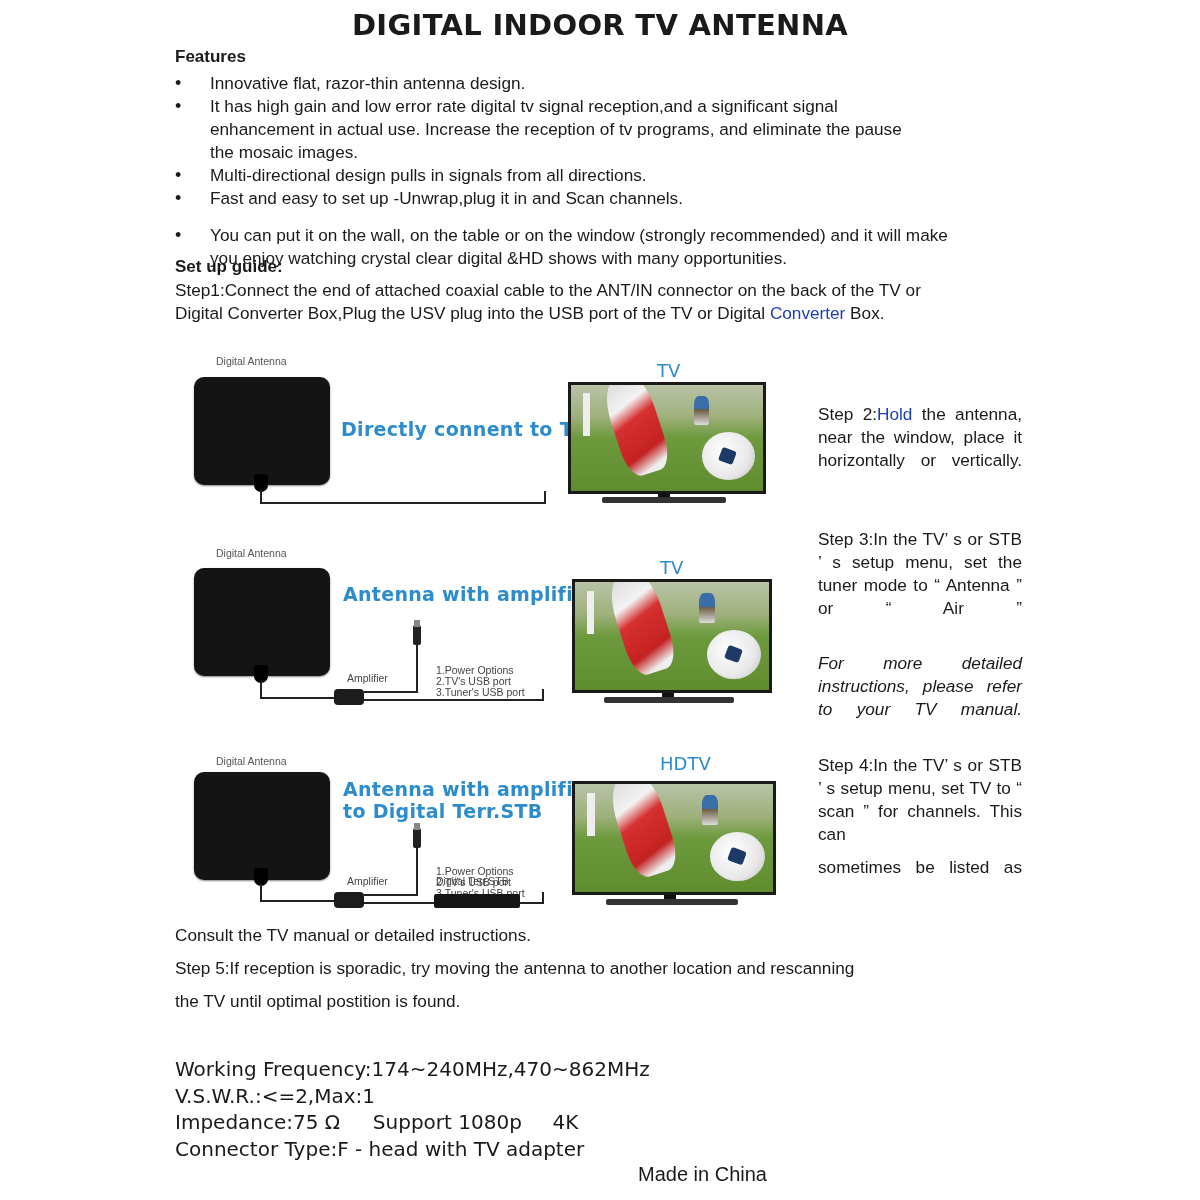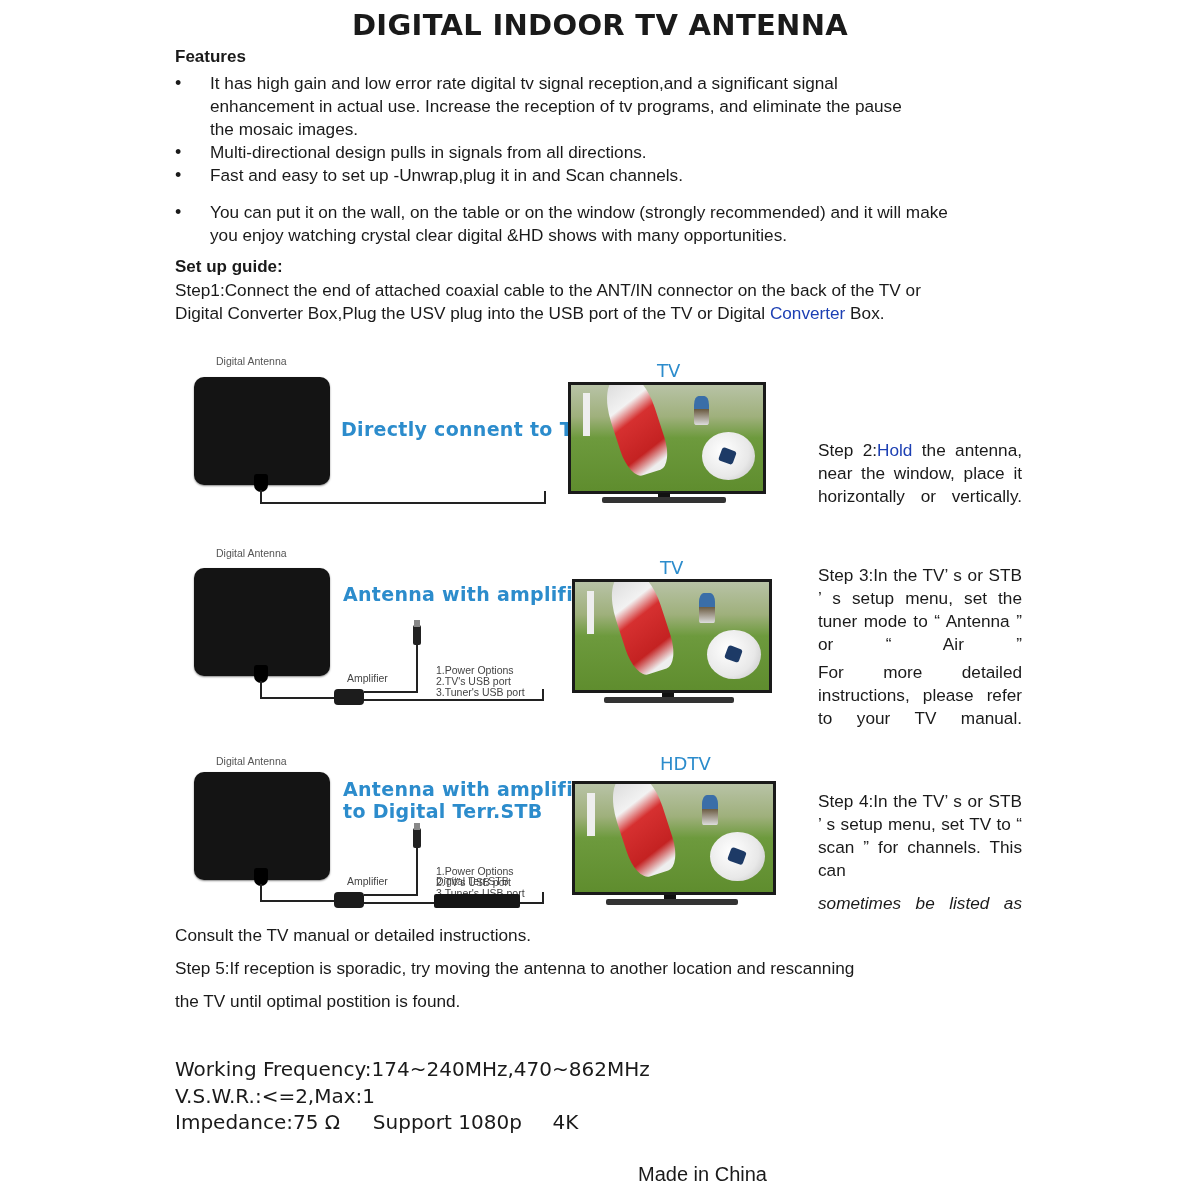--- a/index.html
+++ b/index.html
@@ -32,33 +32,34 @@
   .keeper { position:absolute; left:64%; top:10%; width:8%; height:28%; background:linear-gradient(180deg,#3a6ea8 0%,#3a6ea8 45%,#6a5a40 46%,#ddd 100%); border-radius:30% 30% 10% 10%; }
   .tv-stand { position:absolute; height:6px; background:#333; border-radius:2px; }
   .tv-neck { position:absolute; width:12px; height:6px; background:#111; }
   .usb-plug { position:absolute; width:8px; height:20px; background:#222; border-radius:2px; }
   .usb-tip { position:absolute; width:6px; height:7px; background:#888; }
   .power-list { position:absolute; font-size:10.5px; line-height:11px; color:#444;margin-top:40px; }
   .small-label { position:absolute; font-size:10.5px; color:#444; }
   .amp { position:absolute; width:30px; height:16px; background:#1c1c1c; border-radius:4px; }
   .stb { position:absolute; width:86px; height:14px; background:#151515; border-radius:2px; }
   
-  .right-col { position:absolute; left:818px; width:204px; font-size:17.2px; line-height:23px; text-align:justify;margin-top:36px; }
+  .right-col { position:absolute; left:818px; width:204px; font-size:17.2px; line-height:23px; text-align:justify; }
   .right-col p { margin:0; text-align-last:justify; }
   .lower-text p { margin:0; }
   .spec { font-size:20px; line-height:26.5px; font-family:"DejaVu Sans", sans-serif; }
   .made { font-weight:normal; font-size:20px; }
 </style>
 </head>
 <body>
 
 <div class="abs title">DIGITAL INDOOR TV ANTENNA</div>
 
 <div class="abs heading" style="left:175px; top:47px;">Features</div>
 <ul class="abs bullets body-text">
+  <li>Innovative flat, razor-thin antenna design.</li>
   <li style="width:720px;">It has high gain and low error rate digital tv signal reception,and a significant signal enhancement in actual use. Increase the reception of tv programs, and eliminate the pause the mosaic images.</li>
   <li>Multi-directional design pulls in signals from all directions.</li>
   <li>Fast and easy to set up -Unwrap,plug it in and Scan channels.</li>
   <li style="width:760px;margin-top:14px;">You can put it on the wall, on the table or on the window (strongly recommended) and it will make you enjoy watching crystal clear digital &amp;HD shows with many opportunities.</li>
 </ul>
 
 <div class="abs heading" style="left:175px; top:257px;">Set up guide:</div>
 <div class="abs body-text" style="left:175px; top:279px; width:750px;">
   <span>Step1:Connect the end of attached coaxial cable to the ANT/IN connector on the back of the TV or Digital Converter Box,Plug the USV plug into the USB port of the TV or Digital</span>
   <span class="blue">Converter</span><span> Box.</span>
@@ -156,41 +157,42 @@
   <div class="tv-neck" style="left:474px; top:147px;"></div>
   <div class="tv-stand" style="left:416px; top:151px; width:132px;"></div>
 </div>
 
 <div class="right-col" style="top:403px;">
   <p><span>Step 2:</span><span class="blue">Hold</span><span> the antenna, near the window, place it horizontally or vertically.</span></p>
 </div>
 <div class="right-col" style="top:528px;">
   <p>Step 3:In the TV’ s or STB ’ s setup menu, set the tuner mode to “ Antenna ” or “ Air ”</p>
 </div>
-<div class="right-col" style="top:625px;">
+<div class="right-col" style="top:652px;font-style:italic;">
   <p>For more detailed instructions, please refer to your TV manual.</p>
 </div>
 <div class="right-col" style="top:754px;">
   <p>Step 4:In the TV’ s or STB ’ s setup menu, set TV to “ scan ” for channels. This can</p>
 </div>
-<div class="right-col" style="top:856px;font-style:italic;">
+<div class="right-col" style="top:856px;">
   <p>sometimes be listed as</p>
 </div>
 
 <div class="abs body-text lower-text" style="left:175px; top:924px; width:800px;">
   <p style="height:33px;">Consult the TV manual or detailed instructions.</p>
   <p style="height:33px;">Step 5:If reception is sporadic, try moving the antenna to another location and rescanning</p>
   <p style="height:33px;">the TV until optimal postition is found.</p>
 </div>
 
 <div class="abs spec" style="left:175px; top:1056px;">
   <div>Working Frequency:174~240MHz,470~862MHz</div>
   <div>V.S.W.R.:&lt;=2,Max:1</div>
   <div>
     <span>Impedance:75 Ω</span>
     <span style="display:inline-block; width:20px;"></span>
     <span>Support 1080p</span>
     <span style="display:inline-block; width:18px;"></span>
     <span>4K</span>
   </div>
+  <div>Connector Type:F - head with TV adapter</div>
 </div>
 
 <div class="abs made" style="left:638px; top:1163px;">Made in China</div>
 
 </body></html>

